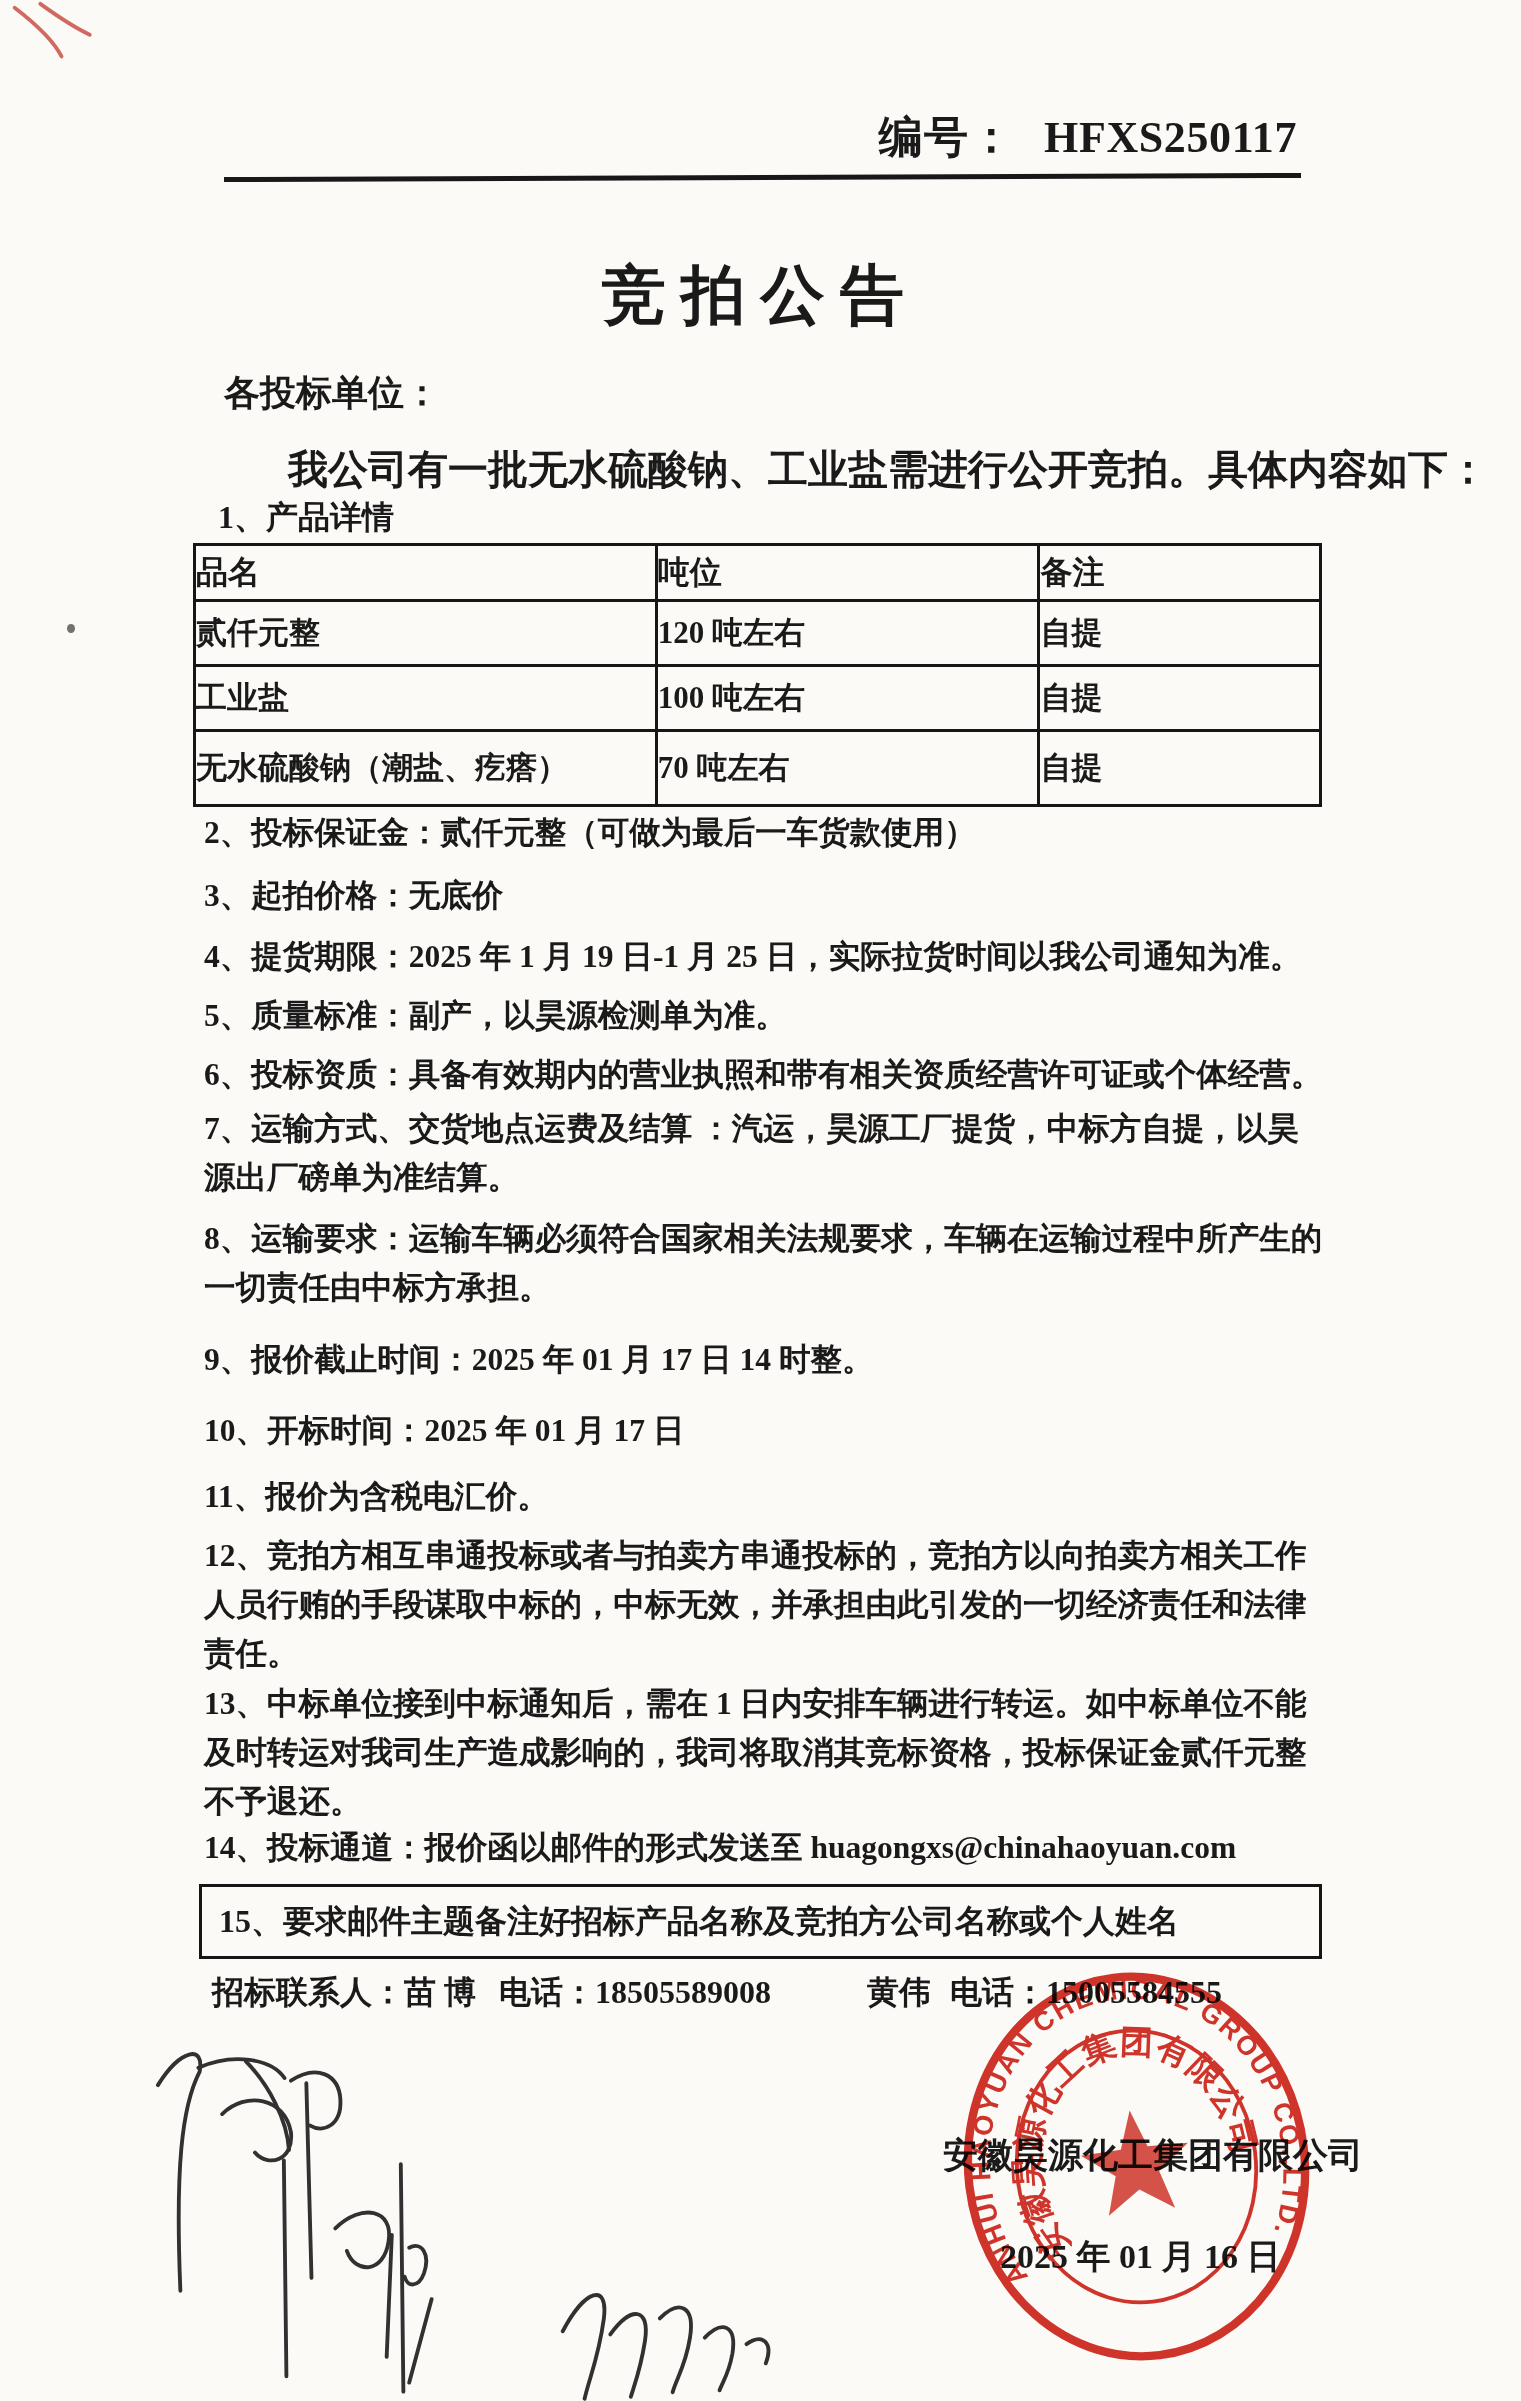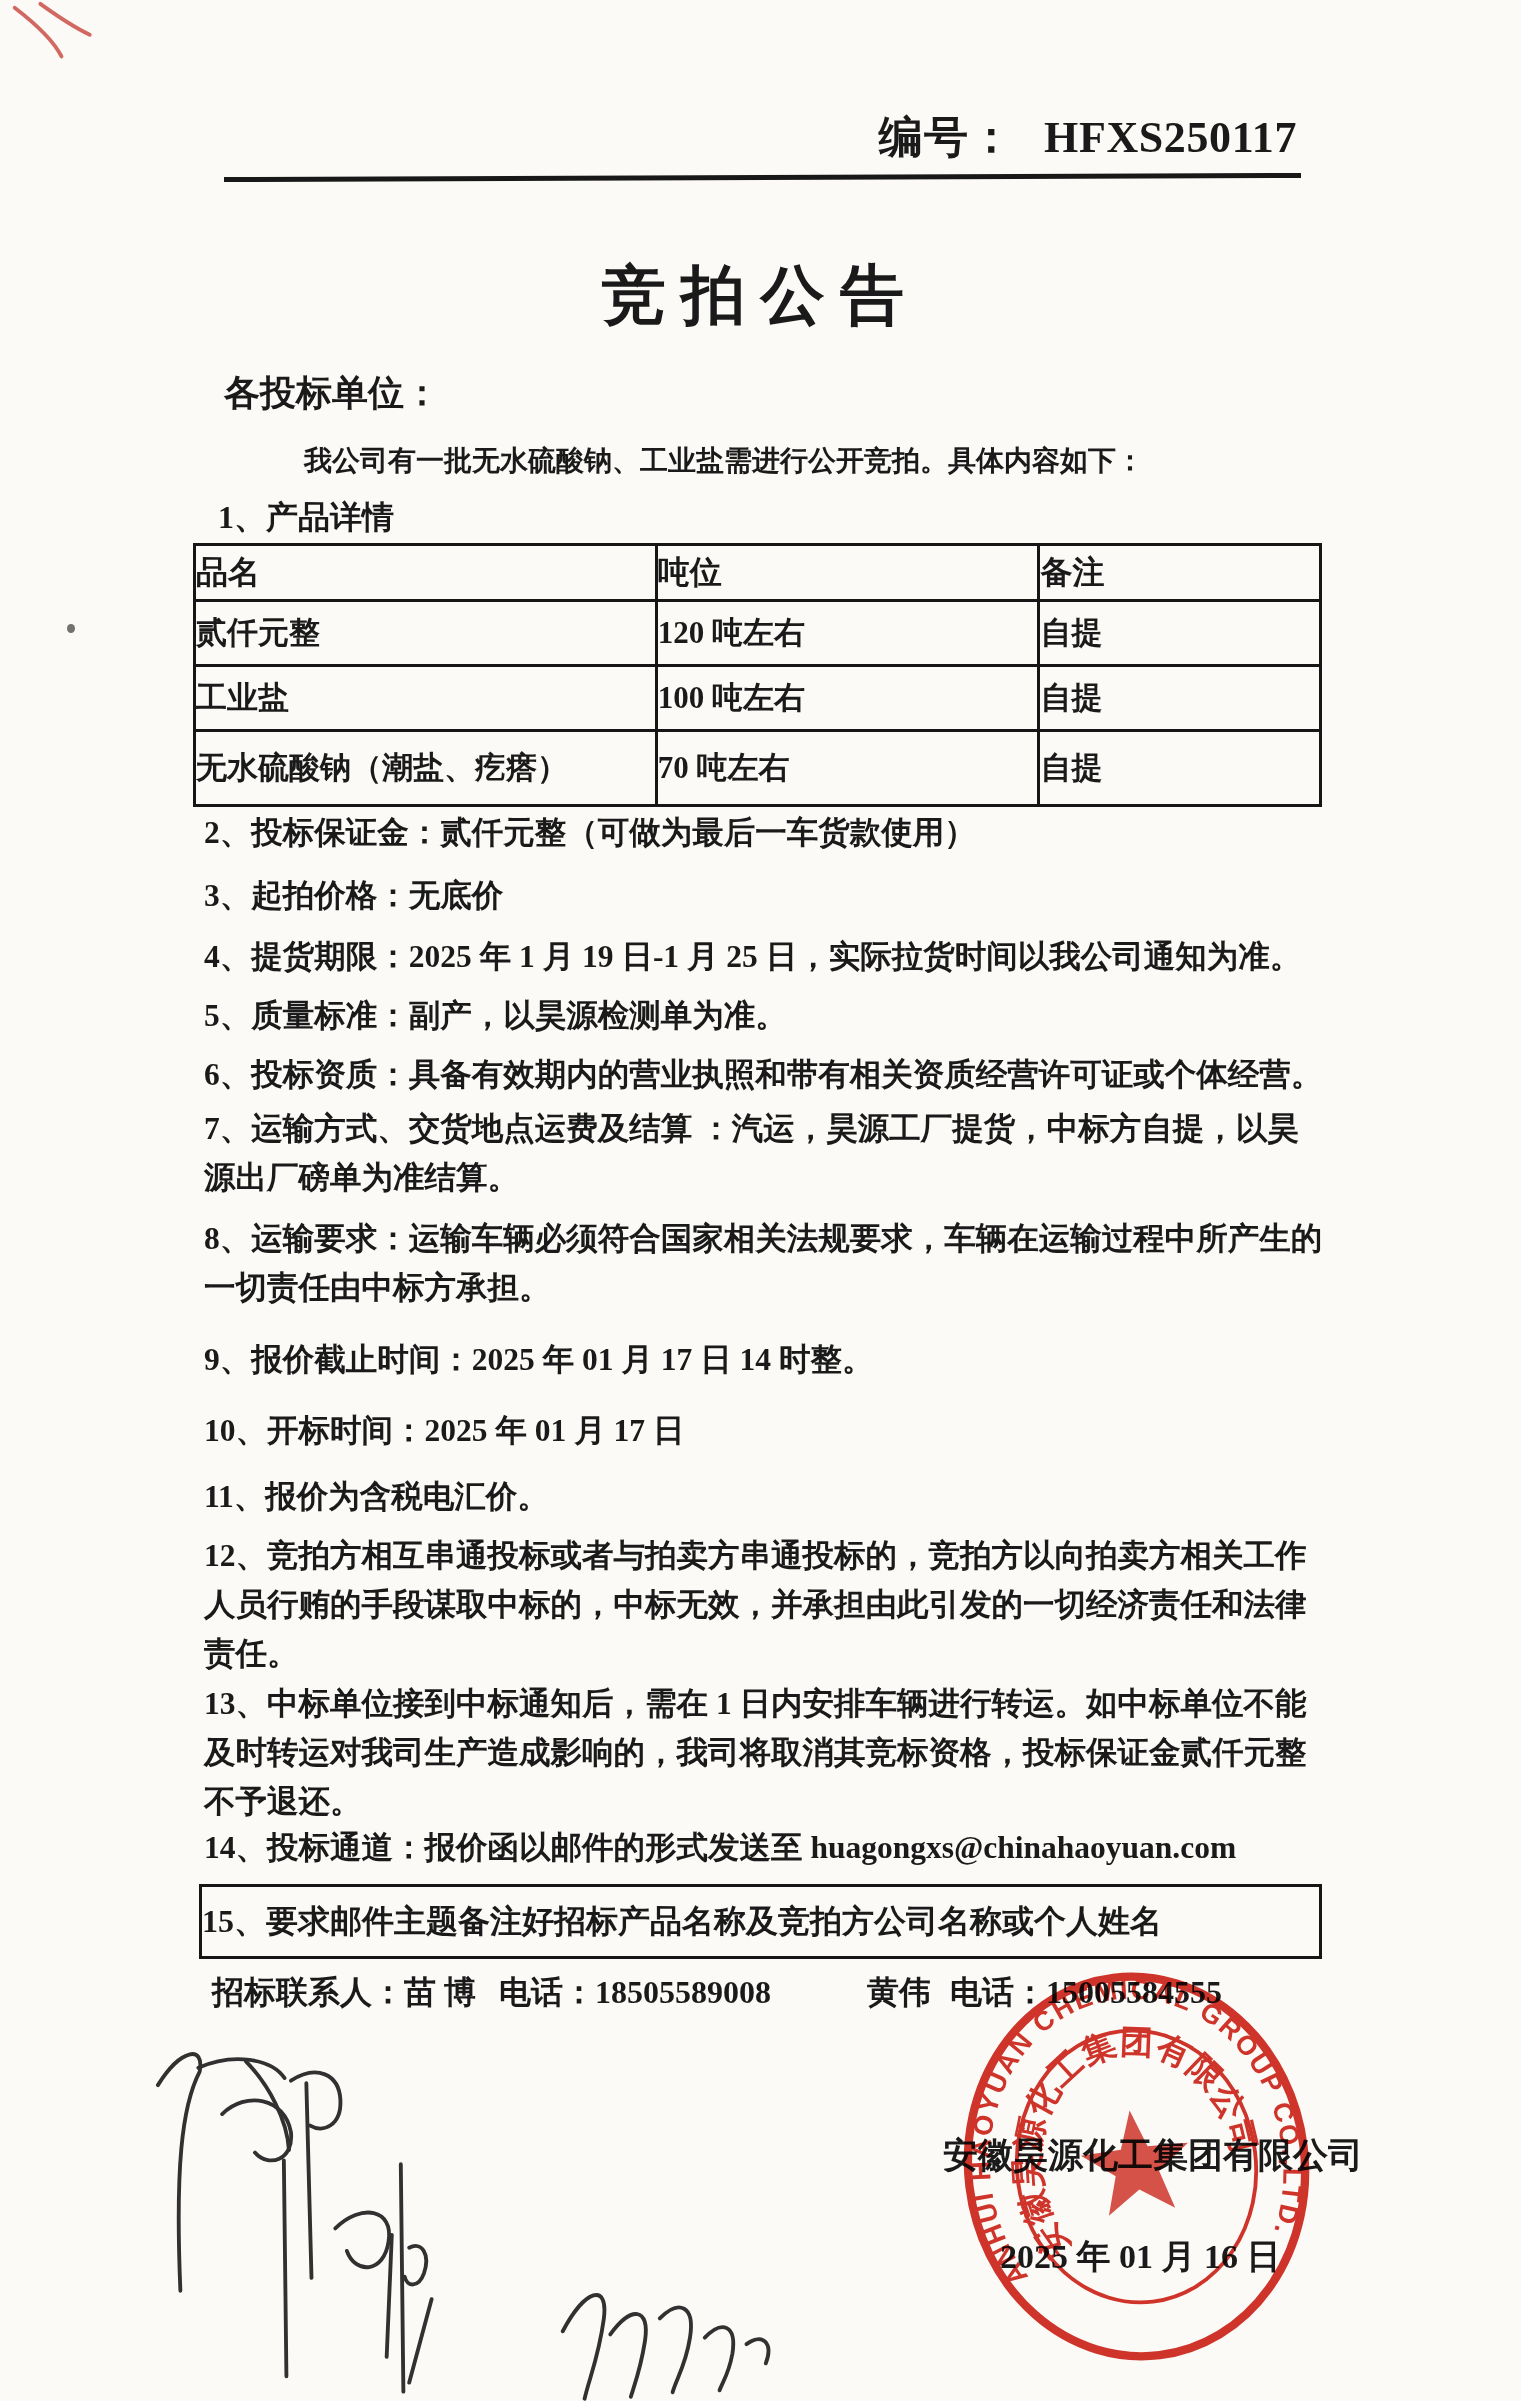--- a/index.html
+++ b/index.html
@@ -8,33 +8,33 @@
     background:#fbfaf7;
     font-family:"Liberation Serif","DejaVu Serif",serif;
     color:#1a1a1a;
   }
   .abs{position:absolute;}
   .docnum{top:108px;right:224px;font-size:44px;font-weight:700;letter-spacing:1.3px;white-space:nowrap;}
   .docnum .num{margin-left:29.6px;letter-spacing:0.6px;}
   .rule{top:175px;left:224px;width:1077px;height:4.5px;background:#181818;transform:rotate(-0.22deg);}
   .title{top:252px;left:0;width:1521px;margin:0;text-align:center;font-size:64px;font-weight:700;letter-spacing:15.4px;}
   .salutation{top:369px;left:224px;font-size:36px;font-weight:700;}
-  .intro{top:442px;left:304px;font-size:28px;font-weight:700;white-space:nowrap;}
+  .intro{top:442px;left:288px;font-size:40px;font-weight:700;white-space:nowrap;}
   .sec1{top:496px;left:218px;font-size:32px;font-weight:700;}
   .ptable{top:543px;left:193px;width:1129px;border-collapse:collapse;table-layout:fixed;}
   .ptable th,.ptable td{border:3.2px solid #161616;text-align:left;vertical-align:middle;font-weight:700;padding:0;}
   .ptable th{height:53px;font-size:32px;}
   .ptable td{font-size:31px;}
   .ptable tr.r1 td{height:62px;}
   .ptable tr.r2 td{height:62px;}
   .ptable tr.r3 td{height:72px;}
   .col1{width:41%;} .col2{width:34%;} .col3{width:25%;}
   .item{left:204px;width:1126px;margin:0;font-size:31.5px;font-weight:700;line-height:49px;}
   .boxed{top:1884px;left:199px;width:1117px;height:69px;border:3.9px solid #161616;display:flex;align-items:center;}
-  .boxed span{font-size:32px;font-weight:700;padding-left:0;white-space:nowrap;}
+  .boxed span{font-size:32px;font-weight:700;padding-left:17px;white-space:nowrap;}
   .contacts{top:1971px;left:212px;width:1221px;font-size:32px;font-weight:700;white-space:nowrap;}
   .contacts .gap1{margin-left:23px;} .contacts .gap2{margin-left:19px;}
   .contacts .grp2{margin-left:96px;font-family:Liberation Serif, serif;}
   .company{top:2132px;left:943px;font-size:35px;font-weight:700;z-index:2;}
   .datefoot{top:2234px;left:1000px;font-size:34px;font-weight:700;z-index:2;}
   .stamp{left:950px;top:1961px;width:373px;height:411px;z-index:3;mix-blend-mode:multiply;opacity:.92;}
   .sign{left:84px;top:2024px;width:739px;height:378px;z-index:4;}
   .cornermarks{left:5.1px;top:0;width:122px;height:77px;z-index:4;}
   .dot{left:67px;top:624px;width:7.7px;height:9px;background:#2a2a2a;border-radius:50%;opacity:.65;}
 </style>

